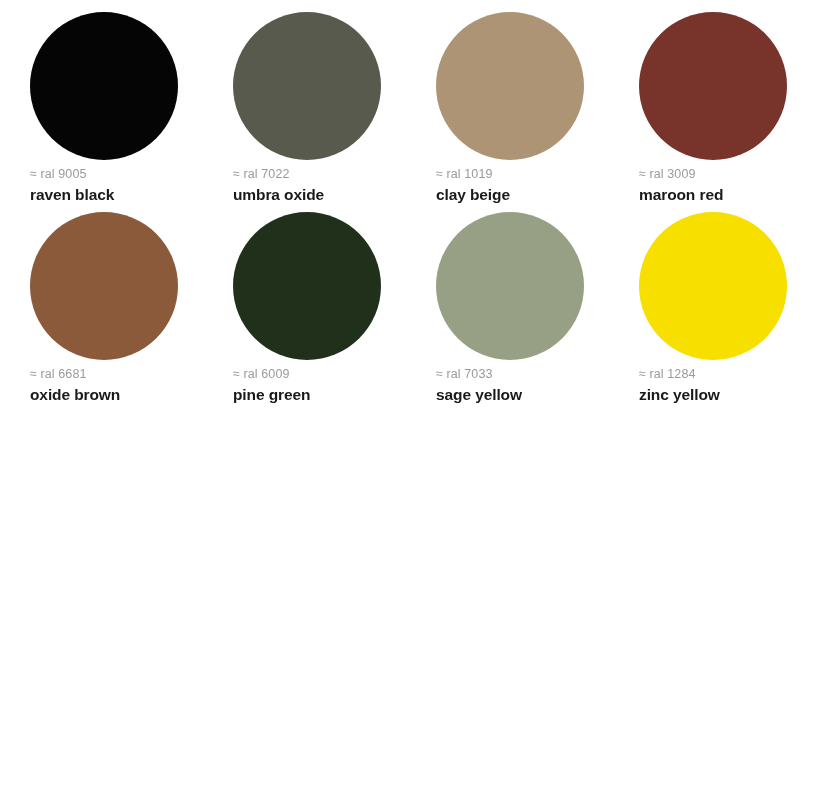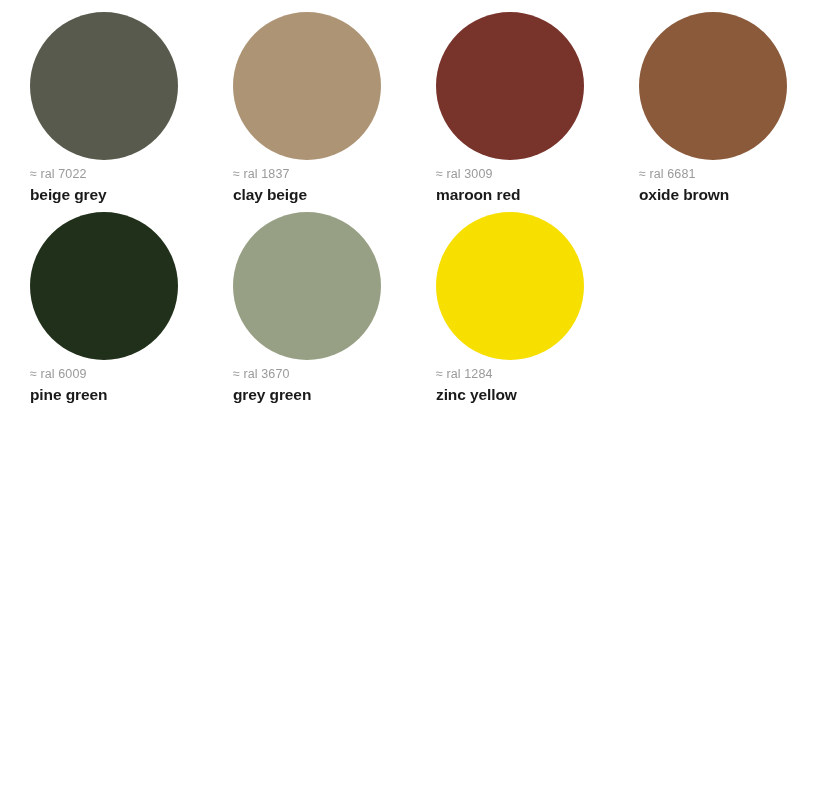--- a/index.html
+++ b/index.html
@@ -59,47 +59,52 @@
     color: #1a1a1a;
     white-space: nowrap;
     letter-spacing: -0.1px;
   }
 </style>
 </head>
 <body style="background: rgb(255, 255, 255);">
 
 <div class="palette-grid">
     <div class="swatch">
+      <div class="swatch-disc" style="background: rgb(5, 5, 5);"></div>
+      <div class="swatch-code">≈ ral 9005</div>
+      <div class="swatch-name">raven black</div>
+    </div>
+    <div class="swatch">
       <div class="swatch-disc" style="background: rgb(87, 90, 76);"></div>
       <div class="swatch-code">≈ ral 7022</div>
-      <div class="swatch-name">beige grey</div>
+      <div class="swatch-name">umbra oxide</div>
     </div>
     <div class="swatch">
       <div class="swatch-disc" style="background: rgb(173, 148, 117);"></div>
-      <div class="swatch-code">≈ ral 1837</div>
+      <div class="swatch-code">≈ ral 1019</div>
       <div class="swatch-name">clay beige</div>
     </div>
     <div class="swatch">
       <div class="swatch-disc" style="background: rgb(120, 51, 43);"></div>
       <div class="swatch-code">≈ ral 3009</div>
       <div class="swatch-name">maroon red</div>
     </div>
     <div class="swatch">
       <div class="swatch-disc" style="background: rgb(138, 90, 59);"></div>
       <div class="swatch-code">≈ ral 6681</div>
       <div class="swatch-name">oxide brown</div>
     </div>
     <div class="swatch">
       <div class="swatch-disc" style="background: rgb(33, 48, 26);"></div>
       <div class="swatch-code">≈ ral 6009</div>
       <div class="swatch-name">pine green</div>
     </div>
     <div class="swatch">
       <div class="swatch-disc" style="background: rgb(151, 160, 132);"></div>
-      <div class="swatch-code">≈ ral 3670</div>
-      <div class="swatch-name">grey green</div>
+      <div class="swatch-code">≈ ral 7033</div>
+      <div class="swatch-name">sage yellow</div>
     </div>
     <div class="swatch">
       <div class="swatch-disc" style="background: rgb(247, 223, 0);"></div>
       <div class="swatch-code">≈ ral 1284</div>
       <div class="swatch-name">zinc yellow</div>
     </div>
   </div>
 
 </body></html>

